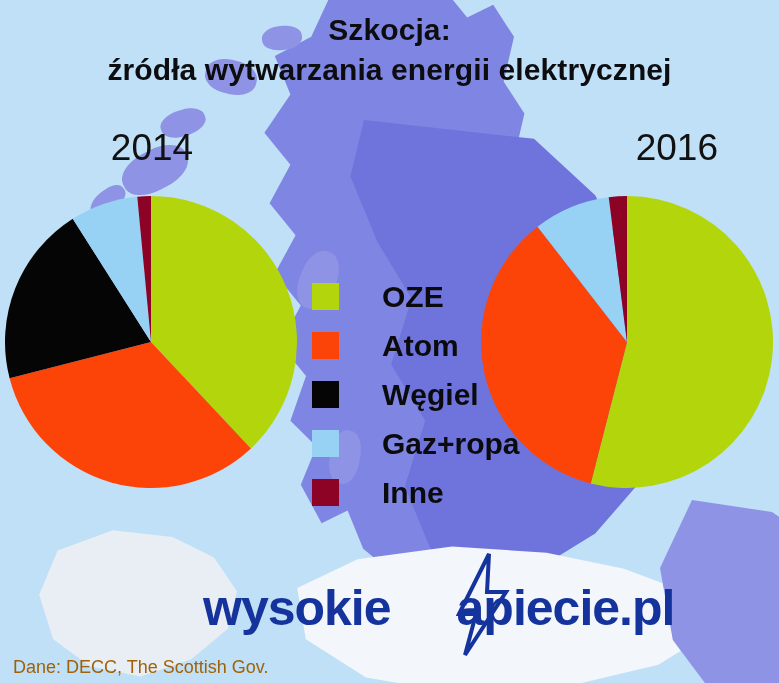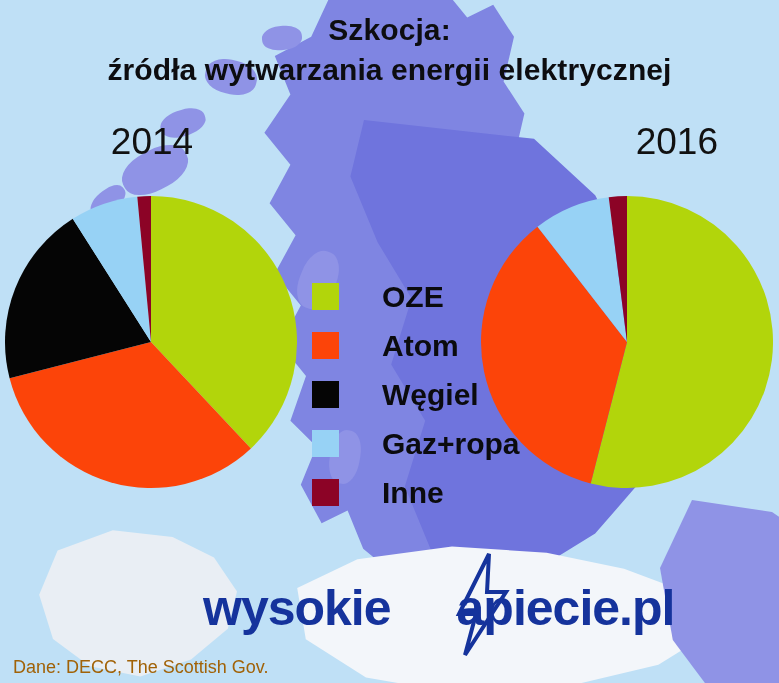--- a/index.html
+++ b/index.html
@@ -62,21 +62,21 @@
 
   
   .title{
     position:absolute;left:0;right:0;top:10px;text-align:center;
     font-size:30px;font-weight:bold;color:#0d0d10;line-height:1.34;
     letter-spacing:.1px;
   }
   .title .l2{display:block;}
 
   .year{
-    position:absolute;top:121px;font-size:37px;color:#111;
+    position:absolute;top:127px;font-size:37px;color:#111;
     font-weight:400;text-align:center;width:180px;
   }
   #year-2014{left:62px;}
   #year-2016{left:538px;text-align:right;}
 
   
   .pie-wrap{position:absolute;}
   #pie-2014{left:5px;top:196px;width:292px;height:292px;}
   #pie-2016{left:481px;top:196px;width:292px;height:292px;}
   .pie-svg{display:block;width:100%;height:100%;}

